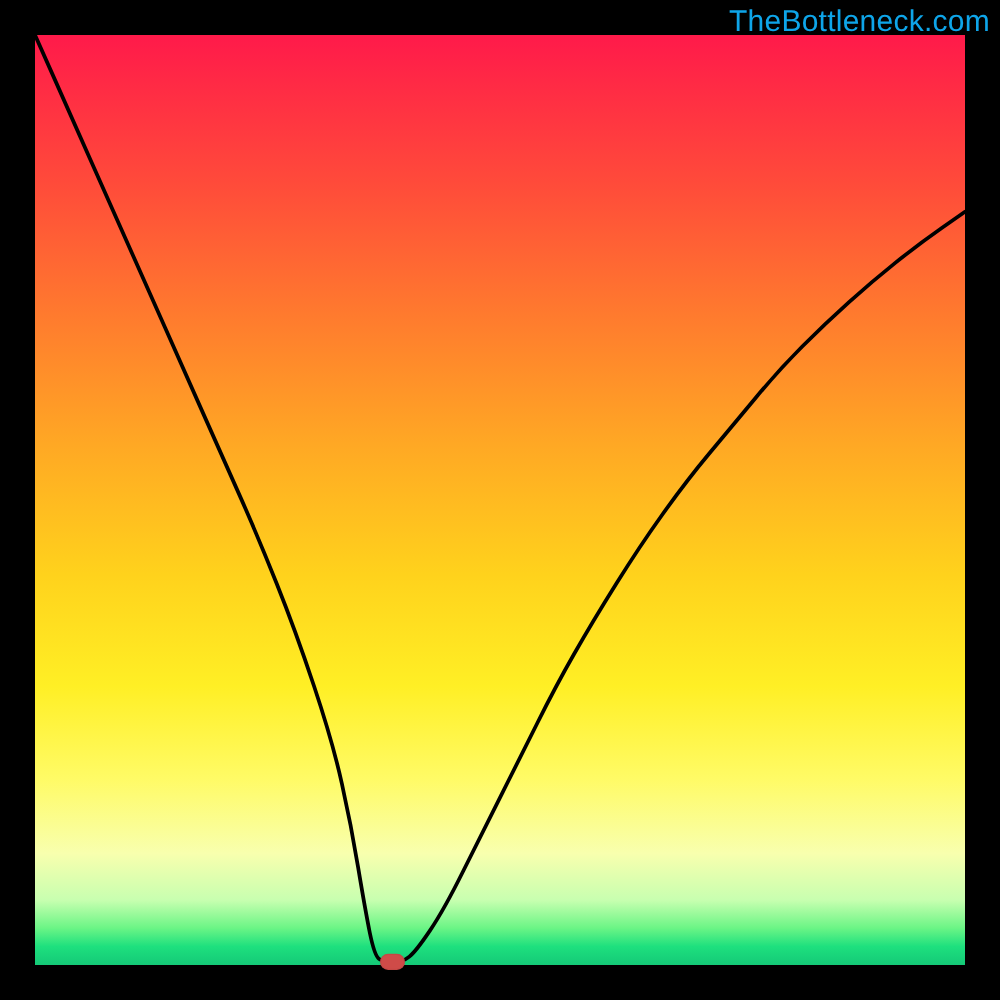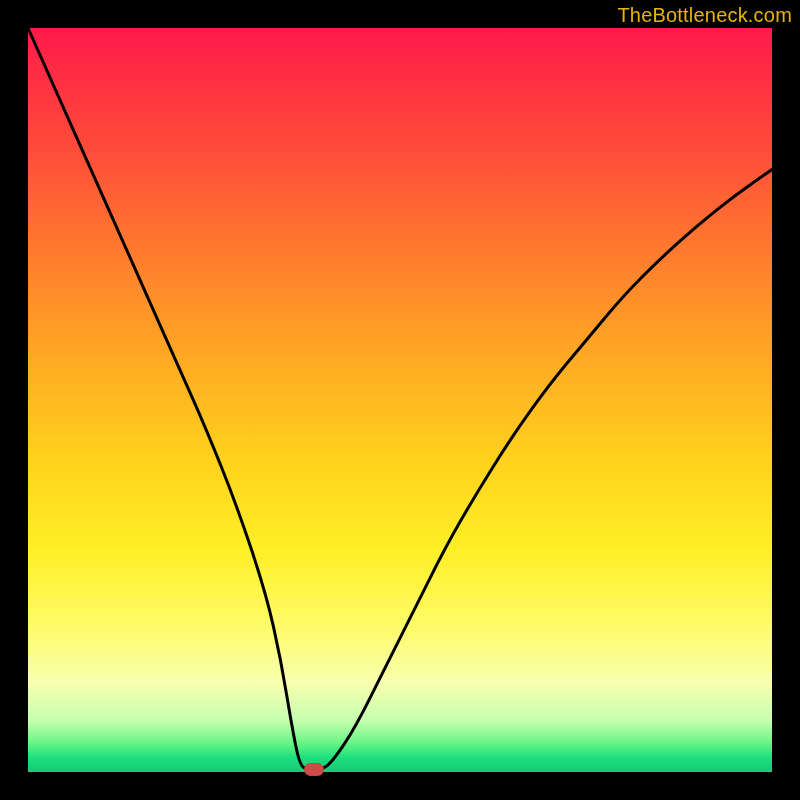--- a/index.html
+++ b/index.html
@@ -37,22 +37,22 @@
       #c8ffb0 93%,
       #6cf586 96%,
       #1ee07e 98%,
       #14c977 100%
     );
   }
   .watermark {
     position: absolute;
     top: 4px;
     right: 8px;
-    color: #eab308;
-    font-size: 20px;
+    color: #0ea5e9;
+    font-size: 24px;
     font-weight: 500;
     letter-spacing: 0.2px;
     user-select: none;
     margin-left: 40px;
   }
   svg.curve {
     position: absolute;
     left: 0; top: 0;
     width: 744px; height: 744px;
     overflow: visible;

